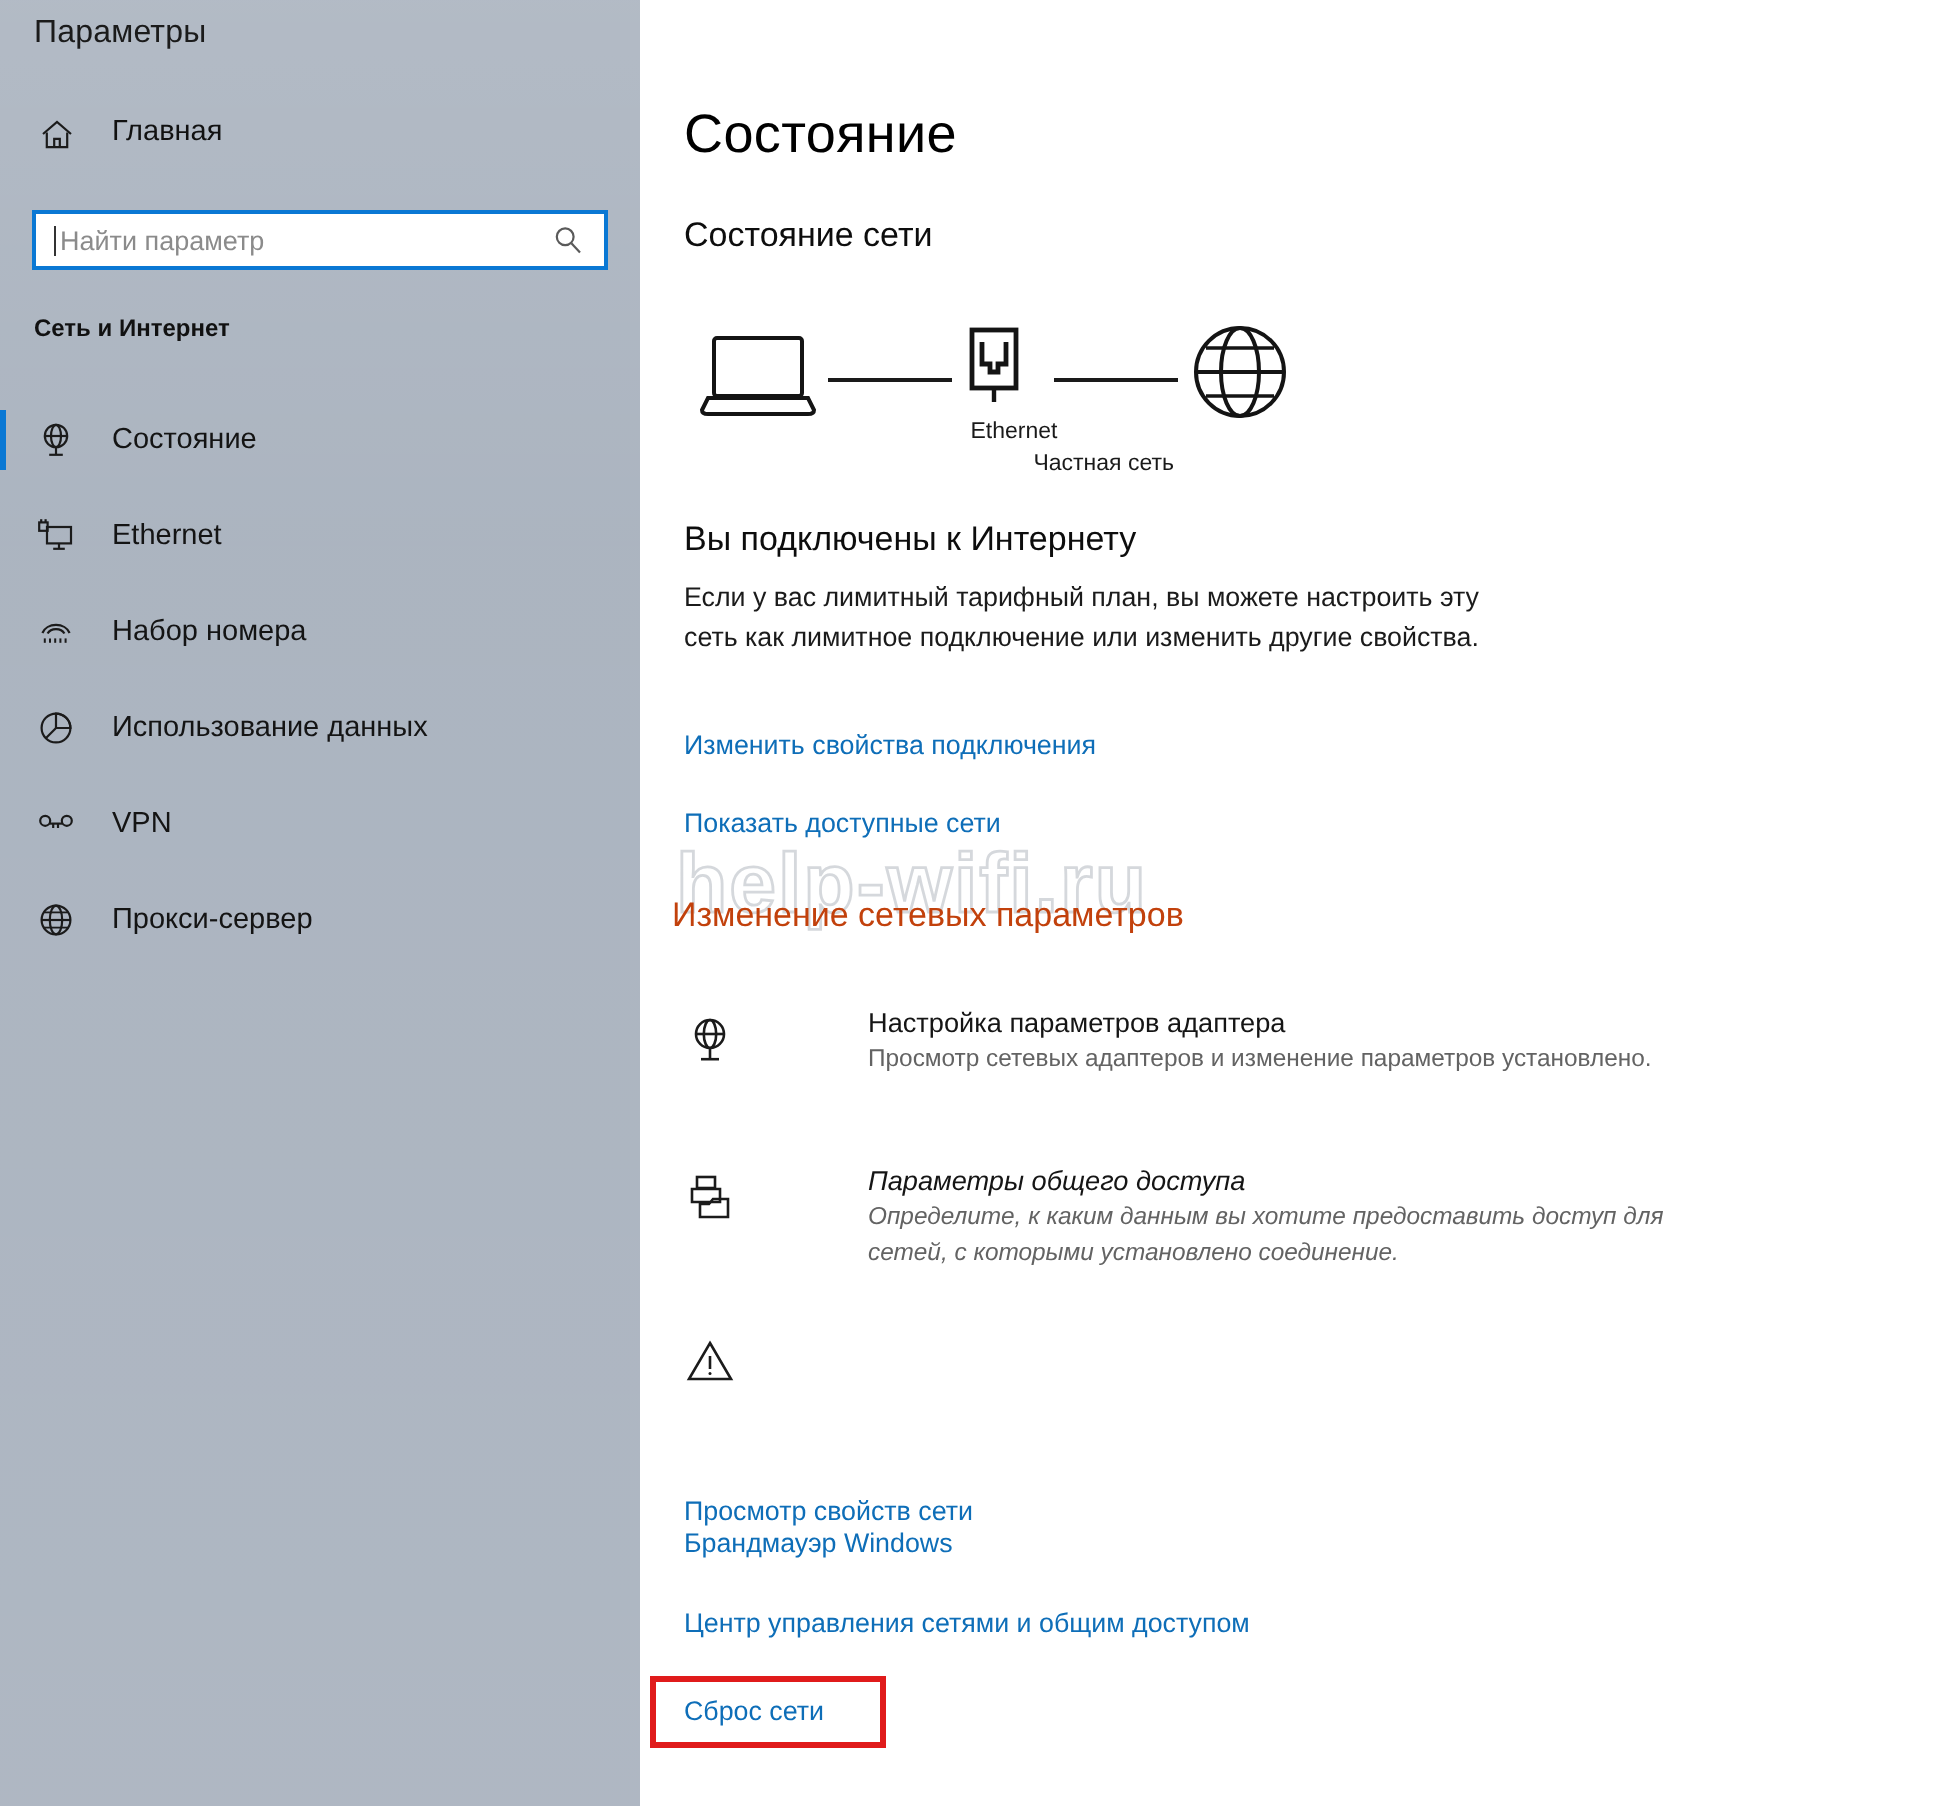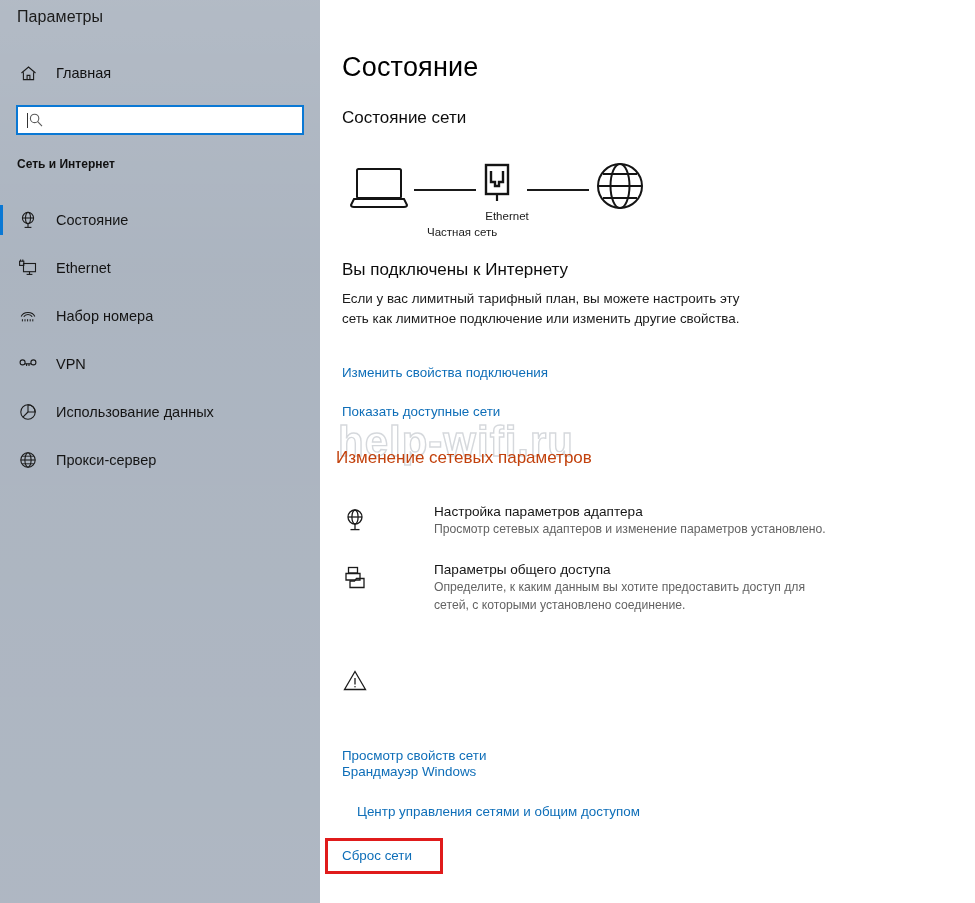--- a/index.html
+++ b/index.html
@@ -49,21 +49,20 @@
     color: #1b1b1b;
     letter-spacing: 0.1px;
   }
 
   
   #home-item {
     position: absolute;
     left: 0; top: 58px;
     width: 320px; height: 30px;
     display: flex;
-    align-items: center;
     cursor: default;
   }
   #home-item .ico { width: 40px; display: flex; justify-content: center; margin-left: 8px; }
   #home-item .lbl { font-size: 14.5px; color: #111; margin-left: 8px; }
 
   
   #search-box {
     position: absolute;
     left: 16px; top: 105px;
     width: 288px; height: 30px;
@@ -180,21 +179,21 @@
     left: 95px; top: 58px;
     width: 140px;
     text-align: center;
     font-size: 11.5px;
     color: #1a1a1a;
   }
   #net-eth-sub {
     position: absolute;
     left: 85px; top: 74px;
     width: 160px;
-    text-align: left;
+    text-align: right;
     font-size: 11.5px;
     color: #1a1a1a;
   }
 
   
   #status-heading {
     position: absolute;
     left: 22px; top: 260px;
     font-size: 17px;
     color: #0d0d0d;
@@ -258,26 +257,26 @@
     color: #151515;
     margin-bottom: 2px;
   }
   .setting-item .si-desc {
     font-size: 12.2px;
     line-height: 17.5px;
     color: #636363;
     width: 400px;
   }
   #setting-adapter { top: 504px; }
-  #setting-sharing { top: 562px; }
+  #setting-sharing { top: 583px; font-style: italic; }
   #setting-troubleshoot { top: 665px; }
 
   #link-view-props { position: absolute; left: 22px; top: 724px; margin-top: 24px; }
   #link-firewall { position: absolute; left: 22px; top: 764px; }
-  #link-netcenter { position: absolute; left: 22px; top: 804px; margin-left: 15px; }
+  #link-netcenter { position: absolute; left: 22px; top: 804px; }
 
   
   #reset-highlight {
     position: absolute;
     left: 5px; top: 838px;
     width: 118px; height: 36px;
     border: 3px solid #e01b1b;
     box-sizing: border-box;
   }
   #link-reset {
@@ -301,20 +300,21 @@
         <path d="M2.5 9 L9.5 3 L16.5 9" fill="none" stroke="#1b1b1b" stroke-width="1.1"></path>
         <path d="M4.4 8.2 L4.4 15.6 L14.6 15.6 L14.6 8.2" fill="none" stroke="#1b1b1b" stroke-width="1.1"></path>
         <path d="M8.1 15.6 L8.1 11.4 L10.9 11.4 L10.9 15.6" fill="none" stroke="#1b1b1b" stroke-width="1.1"></path>
       </svg>
     </span>
     <span class="lbl">Главная</span>
   </div>
 
   <div id="search-box">
     <div id="search-caret"></div>
+    <div id="search-input-text">Найти параметр</div>
     <span id="search-icon">
       <svg width="16" height="16" viewBox="0 0 16 16">
         <circle cx="6.6" cy="6.4" r="4.2" fill="none" stroke="#5a5a5a" stroke-width="1.1"></circle>
         <line x1="9.7" y1="9.6" x2="14" y2="14.2" stroke="#5a5a5a" stroke-width="1.1"></line>
       </svg>
     </span>
   </div>
 
   <div id="category-label">Сеть и Интернет</div>
 
@@ -362,40 +362,40 @@
           <line x1="14.8" y1="13.2" x2="14.8" y2="15.4" stroke="#1b1b1b" stroke-width="1"></line>
         </svg>
       </span>
       <span class="lbl">Набор номера</span>
     </div>
 
     <div class="nav-item">
 
       <span class="ico">
         <svg width="20" height="20" viewBox="0 0 20 20">
+          <circle cx="10" cy="10" r="7.2" fill="none" stroke="#1b1b1b" stroke-width="1.1"></circle>
+          <path d="M10 10 L10 2.8 A7.2 7.2 0 0 1 17.2 10 Z" fill="none" stroke="#1b1b1b" stroke-width="1.1"></path>
+          <line x1="10" y1="10" x2="4.9" y2="15.1" stroke="#1b1b1b" stroke-width="1.1"></line>
+        </svg>
+      </span>
+      <span class="lbl">Использование данных</span>
+    </div>
+
+    <div class="nav-item">
+
+      <span class="ico">
+        <svg width="20" height="20" viewBox="0 0 20 20">
           <circle cx="4.6" cy="8.4" r="2.5" fill="none" stroke="#1b1b1b" stroke-width="1.1"></circle>
           <circle cx="15.4" cy="8.4" r="2.5" fill="none" stroke="#1b1b1b" stroke-width="1.1"></circle>
           <path d="M6.8 9.8 L13.2 9.8" stroke="#1b1b1b" stroke-width="1.1" fill="none"></path>
           <line x1="8.6" y1="9.8" x2="8.6" y2="12" stroke="#1b1b1b" stroke-width="1.1"></line>
           <line x1="11" y1="9.8" x2="11" y2="12" stroke="#1b1b1b" stroke-width="1.1"></line>
         </svg>
       </span>
       <span class="lbl">VPN</span>
-    </div>
-
-    <div class="nav-item">
-
-      <span class="ico">
-        <svg width="20" height="20" viewBox="0 0 20 20">
-          <circle cx="10" cy="10" r="7.2" fill="none" stroke="#1b1b1b" stroke-width="1.1"></circle>
-          <path d="M10 10 L10 2.8 A7.2 7.2 0 0 1 17.2 10 Z" fill="none" stroke="#1b1b1b" stroke-width="1.1"></path>
-          <line x1="10" y1="10" x2="4.9" y2="15.1" stroke="#1b1b1b" stroke-width="1.1"></line>
-        </svg>
-      </span>
-      <span class="lbl">Использование данных</span>
     </div>
 
     <div class="nav-item">
 
       <span class="ico">
         <svg width="20" height="20" viewBox="0 0 20 20">
           <circle cx="10" cy="10" r="7.2" fill="none" stroke="#1b1b1b" stroke-width="1.1"></circle>
           <ellipse cx="10" cy="10" rx="3.1" ry="7.2" fill="none" stroke="#1b1b1b" stroke-width="1.1"></ellipse>
           <line x1="2.8" y1="10" x2="17.2" y2="10" stroke="#1b1b1b" stroke-width="1.1"></line>
           <line x1="4" y1="6.2" x2="16" y2="6.2" stroke="#1b1b1b" stroke-width="0.9"></line>

